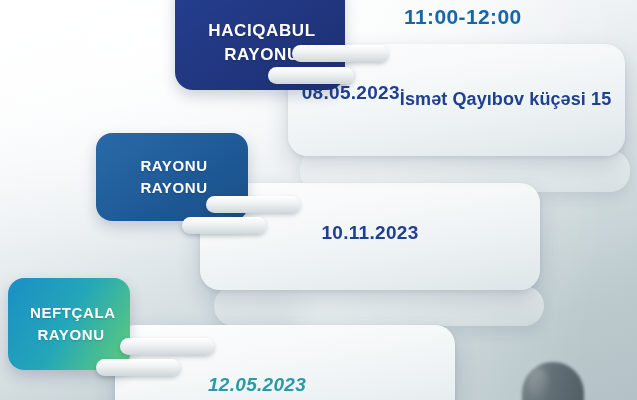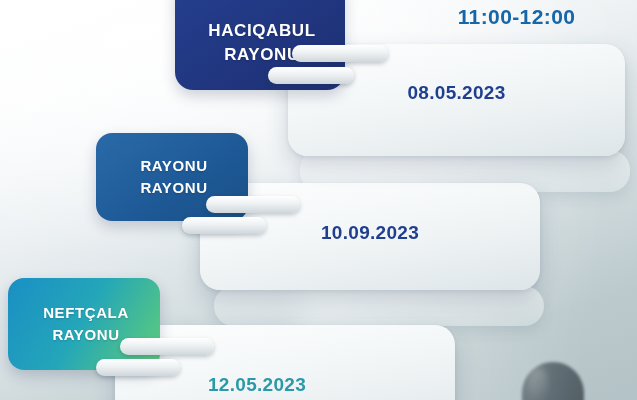--- a/index.html
+++ b/index.html
@@ -118,21 +118,21 @@
 
   #chip-salyan {
     left: 96px; top: 133px;
     width: 152px; height: 88px;
     background: linear-gradient(145deg, #2a6aa8 0%, #1e5a97 55%, #1a4f87 100%);
   }
   #chip-salyan .chip-line { font-size: 15px; }
 
   #chip-neftcala {
     left: 8px; top: 278px;
-    width: 152px; height: 92px;
+    width: 122px; height: 92px;
     background: linear-gradient(120deg, #1a8fc4 0%, #24a6b9 48%, #4cc08d 82%, #63c87e 100%);
   }
   #chip-neftcala .chip-line { font-size: 15px; }
 
   
   .hook {
     position: absolute;
     z-index: 8;
     pointer-events: none;
   }
@@ -187,41 +187,40 @@
     line-height: 1.22;
     letter-spacing: 0.1px;
   }
 
   #card-1 .card-date, #card-1 .card-addr,
   #card-2 .card-date, #card-2 .card-addr { color: #1f3f8f; }
   #card-3 .card-date, #card-3 .card-addr { color: #2a9aa8; }
 
   #card-1 .card-date { margin-bottom: 14px; }
   #card-2 .card-date { margin-bottom: 8px; }
-  #card-3 .card-date { margin-bottom: 8px; margin-top: 16px; }
+  #card-3 .card-date { margin-bottom: 8px; margin-top: 16px; font-style: italic; }
 
   #card-2 .card-addr, #card-3 .card-addr { padding: 0 14px; }
 
   
   .ghost {
     position: absolute;
     border-radius: 20px;
     background: linear-gradient(180deg, rgba(255,255,255,0.55), rgba(226,234,237,0.35));
     box-shadow: 0 6px 14px rgba(45,70,95,0.12);
   }
   #ghost-1 { left: 300px; top: 150px; width: 330px; height: 42px; z-index: 2; }
   #ghost-2 { left: 214px; top: 286px; width: 330px; height: 40px; z-index: 2; }
 
   
   #time-label {
     position: absolute;
     left: 404px;
     top: 5px;
     width: 225px;
-    text-align: center;
     font-size: 21px;
     font-weight: 700;
     color: #1766a8;
     letter-spacing: 0.4px;
     z-index: 9;
   }
 </style>
 </head>
 <body>
 
@@ -249,32 +248,33 @@
   </div>
 
   <div class="ghost" id="ghost-2"></div>
 
   <div class="chip" id="chip-salyan">
     <div class="chip-line">RAYONU</div>
     <div class="chip-line">RAYONU</div>
   </div>
 
   <div class="card" id="card-2">
-    <div class="card-date">10.09.2023</div>
+    <div class="card-date">10.11.2023</div>
   </div>
 
   <div class="hook" id="hook-2">
     <div class="bar"></div>
     <div class="bar bar2"></div>
   </div>
 
   <div class="ghost" id="ghost-1"></div>
 
   <div class="card" id="card-1">
     <div class="card-date">08.05.2023</div>
+    <div class="card-addr">İsmət Qayıbov küçəsi 15</div>
   </div>
 
   <div class="chip" id="chip-haciqabul">
     <div class="chip-line">HACIQABUL</div>
     <div class="chip-line">RAYONU</div>
   </div>
 
   <div class="hook" id="hook-1">
     <div class="bar"></div>
     <div class="bar bar2"></div>

